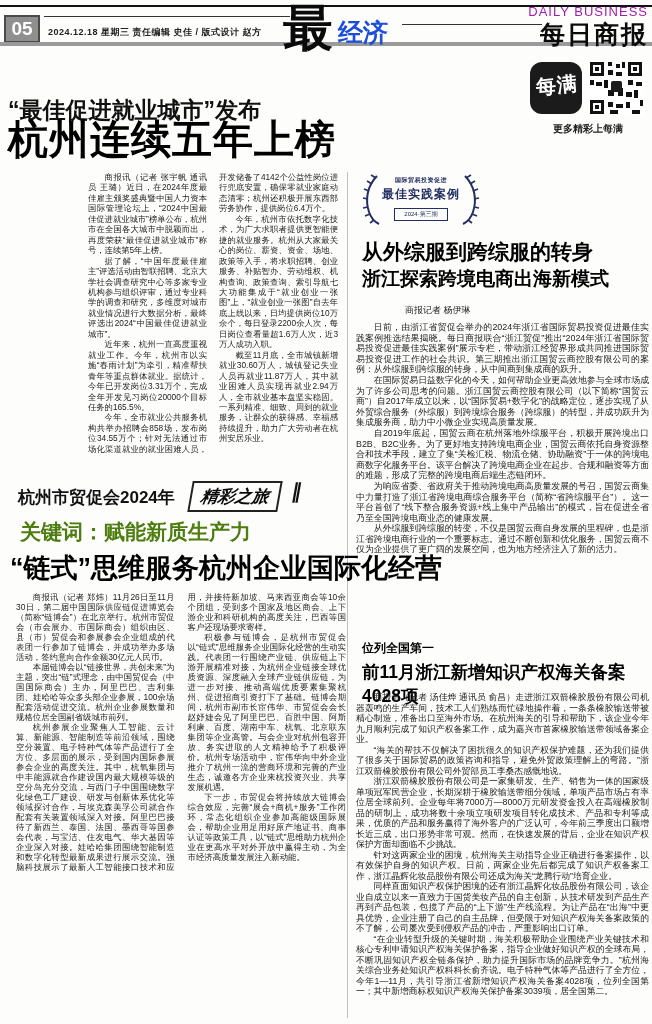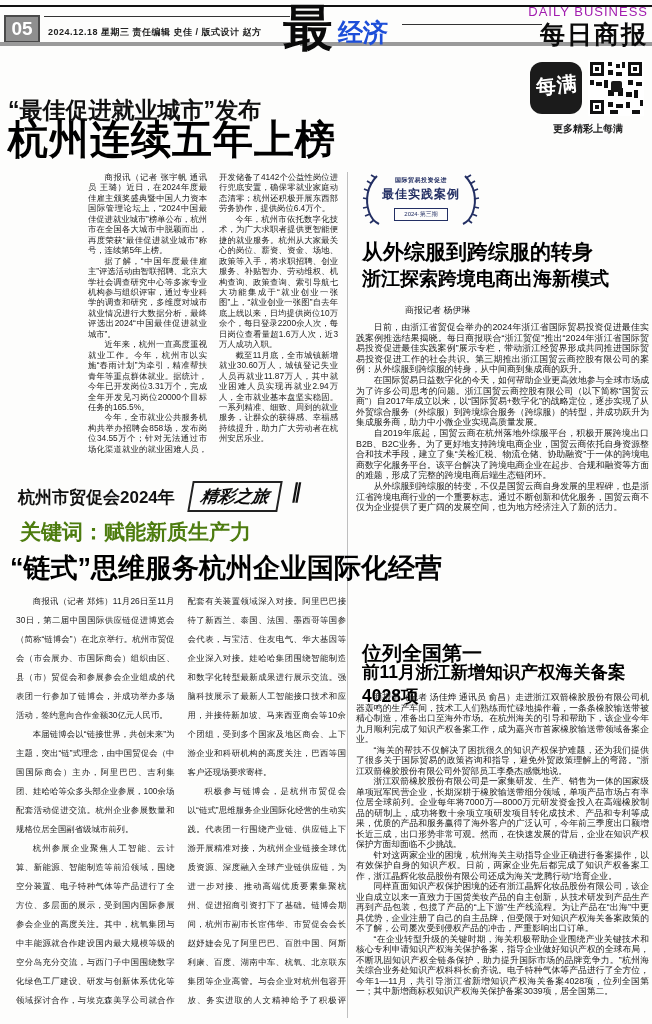--- a/index.html
+++ b/index.html
@@ -54,41 +54,41 @@
     position:absolute; left:190px; top:481px; padding:2px 9px;
     border:2px solid #222; transform:skewX(-10deg);
     font-family:"DejaVu Serif", serif; font-style:italic; font-weight:bold; font-size:17px; color:#0a0a0a;
   }
   .banner-slashes { position:absolute; left:292px; top:479px; font-size:20px; font-weight:bold; color:#111; transform:skewX(-10deg); }
   .chain-kicker { position:absolute; left:20px; top:518px; font-size:21px; font-weight:bold; color:#4d7c0f; }
   .chain-headline { position:absolute; left:10px; top:550px; font-size:27px; font-weight:900; color:#000; }
   .chain-body {
     position:absolute; left:16px; top:592px; width:330px; height:428px;
     column-count:2; column-gap:13px; overflow:hidden;
-    font-size:8.4px; line-height:19px; text-align:justify; color:#1c1c1c;
+    font-size:8.4px; line-height:10px; text-align:justify; color:#1c1c1c;
   }
   
   .vdivider { position:absolute; left:347px; top:172px; width:1px; height:846px; background:#bfbfbf; }
   
   .badge { position:absolute; left:362px; top:172px; width:118px; height:56px; color:#232f63; text-align:center; }
   .badge .laurel { position:absolute; top:0; width:18px; height:56px; }
   .badge .laurel.left { left:0; }
   .badge .laurel.right { right:0; transform:scaleX(-1); }
   .badge-top { position:absolute; left:18px; top:4px; width:82px; font-size:6px; letter-spacing:.5px; font-weight:bold; }
   .badge-main { position:absolute; left:14px; top:14px; width:90px; font-size:12px; font-weight:700; letter-spacing:1px; }
   .badge-sub { position:absolute; left:32px; top:36px; width:54px; font-size:6px; border:1px solid #232f63; padding:1px 0; }
   .cb-headline1 { position:absolute; left:362px; top:238px; font-size:21px; font-weight:900; color:#000; }
   .cb-headline2 { position:absolute; left:362px; top:266px; font-size:19px; font-weight:900; color:#000; }
   .cb-byline { position:absolute; left:362px; top:304px; font-size:9px; color:#222;margin-left:43px; }
   .cb-body {
     position:absolute; left:356px; top:322px; width:293px; height:292px; overflow:hidden;
     font-size:8.9px; line-height:10.6px; text-align:justify; color:#1c1c1c;
   }
   
-  .ipr-headline1 { position:absolute; left:362px; top:640px; font-size:20px; font-weight:800; color:#000; }
+  .ipr-headline1 { position:absolute; left:362px; top:640px; font-size:12px; font-weight:800; color:#000; }
   .ipr-headline2 { position:absolute; left:362px; top:660px; font-size:17.5px; font-weight:900; color:#000; }
   .ipr-body {
     position:absolute; left:356px; top:692px; width:293px; height:322px; overflow:hidden;
     font-size:8.8px; line-height:10.5px; text-align:justify; color:#1c1c1c;
   }
 </style>
 </head>
 <body>
 
 <div class="page">
@@ -201,20 +201,21 @@
     <div class="badge-main">最佳实践案例</div>
     <div class="badge-sub">2024·第三期</div>
   </div>
   <div class="cb-headline1">从外综服到跨综服的转身</div>
   <div class="cb-headline2">浙江探索跨境电商出海新模式</div>
   <div class="cb-byline">商报记者 杨伊琳</div>
   <div class="cb-body">
       <p class="para">日前，由浙江省贸促会举办的2024年浙江省国际贸易投资促进最佳实践案例推选结果揭晓。每日商报联合“浙江贸促”推出“2024年浙江省国际贸易投资促进最佳实践案例”展示专栏，带动浙江经贸界形成共同推进国际贸易投资促进工作的社会共识。第三期推出浙江国贸云商控股有限公司的案例：从外综服到跨综服的转身，从中间商到集成商的跃升。</p>
       <p class="para">在国际贸易日益数字化的今天，如何帮助企业更高效地参与全球市场成为了许多公司思考的问题。浙江国贸云商控股有限公司（以下简称“国贸云商”）自2017年成立以来，以“国际贸易+数字化”的战略定位，逐步实现了从外贸综合服务（外综服）到跨境综合服务（跨综服）的转型，并成功跃升为集成服务商，助力中小微企业实现高质量发展。</p>
       <p class="para">自2019年底起，国贸云商在杭州落地外综服平台，积极开展跨境出口B2B、B2C业务。为了更好地支持跨境电商企业，国贸云商依托自身资源整合和技术手段，建立了集“关检汇税、物流仓储、协助融资”于一体的跨境电商数字化服务平台。该平台解决了跨境电商企业在起步、合规和融资等方面的难题，形成了完整的跨境电商后端生态链闭环。</p>
+      <p class="para">为响应省委、省政府关于推动跨境电商高质量发展的号召，国贸云商集中力量打造了浙江省跨境电商综合服务平台（简称“省跨综服平台”）。这一平台首创了“线下整合服务资源+线上集中产品输出”的模式，旨在促进全省乃至全国跨境电商业态的健康发展。</p>
       <p class="para">从外综服到跨综服的转变，不仅是国贸云商自身发展的里程碑，也是浙江省跨境电商行业的一个重要标志。通过不断创新和优化服务，国贸云商不仅为企业提供了更广阔的发展空间，也为地方经济注入了新的活力。</p>
     </div>
 
   <div class="ipr-headline1">位列全国第一</div>
   <div class="ipr-headline2">前11月浙江新增知识产权海关备案4028项</div>
   <div class="ipr-body">
       <p class="para">商报讯（记者 汤佳烨 通讯员 俞昌）走进浙江双箭橡胶股份有限公司机器轰鸣的生产车间，技术工人们熟练而忙碌地操作着，一条条橡胶输送带被精心制造，准备出口至海外市场。在杭州海关的引导和帮助下，该企业今年九月顺利完成了知识产权备案工作，成为嘉兴市首家橡胶输送带领域备案企业。</p>
       <p class="para">“海关的帮扶不仅解决了困扰很久的知识产权保护难题，还为我们提供了很多关于国际贸易的政策咨询和指导，避免外贸政策理解上的弯路。”浙江双箭橡胶股份有限公司外贸部员工李桑杰感慨地说。</p>
       <p class="para">浙江双箭橡胶股份有限公司是一家集研发、生产、销售为一体的国家级单项冠军民营企业，长期深耕于橡胶输送带细分领域，单项产品市场占有率位居全球前列。企业每年将7000万—8000万元研发资金投入在高端橡胶制品的研制上，成功将数十余项立项研发项目转化成技术、产品和专利等成果，优质的产品和服务赢得了海外客户的广泛认可，今年前三季度出口额增长近三成，出口形势非常可观。然而，在快速发展的背后，企业在知识产权保护方面却面临不少挑战。</p>
       <p class="para">针对这两家企业的困境，杭州海关主动指导企业正确进行备案操作，以有效保护自身的知识产权。日前，两家企业先后都完成了知识产权备案工作，浙江晶辉化妆品股份有限公司还成为海关“龙腾行动”培育企业。</p>

